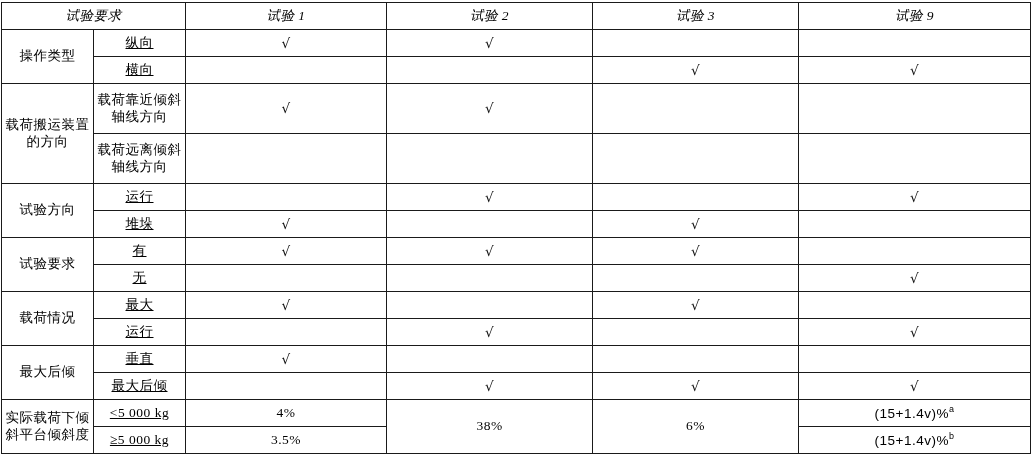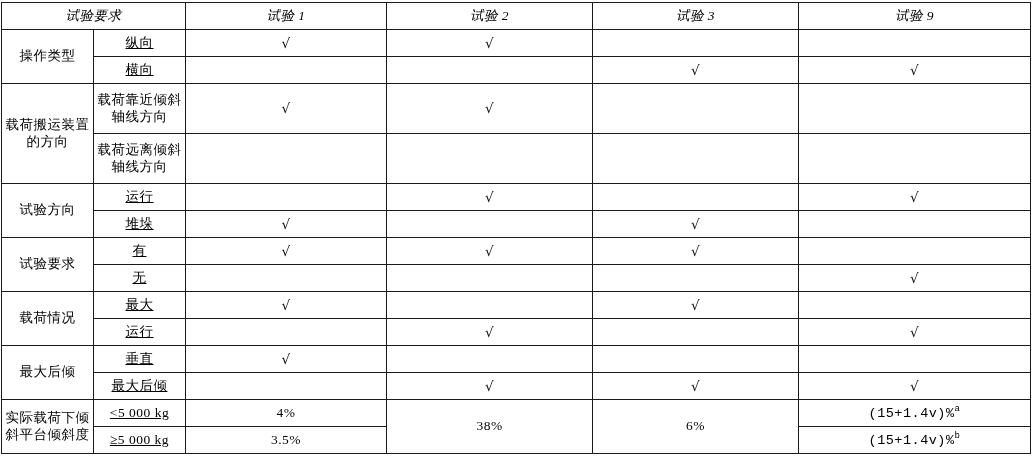--- a/index.html
+++ b/index.html
@@ -67,21 +67,21 @@
     font-size: 15px;
     font-family: "DejaVu Sans", sans-serif;
     color: #111;
   }
   .pct {
     font-size: 13px;
     font-family: "Liberation Serif", serif;
   }
   .formula {
     font-size: 13px;
-    font-family: Liberation Mono, monospace;
+    font-family: Liberation Sans, sans-serif;
     white-space: nowrap;
   }
   sup {
     font-size: 9px;
     vertical-align: super;
   }
   .vmid-label {
     font-size: 13.5px;
   }
   .two-line-label {

